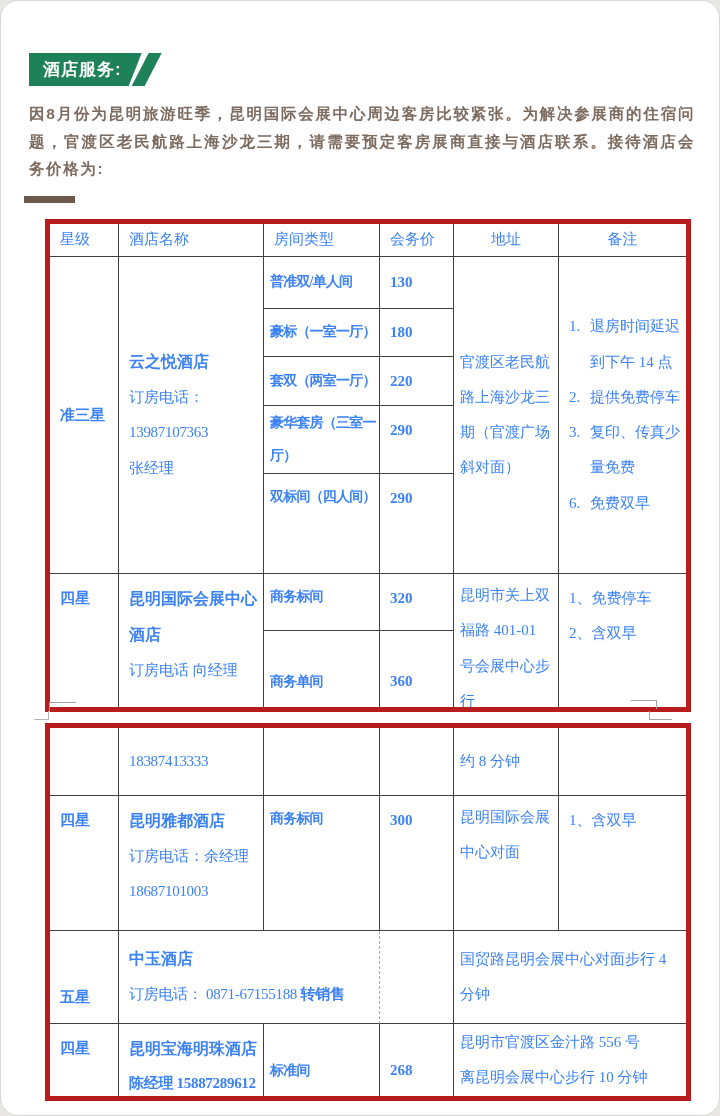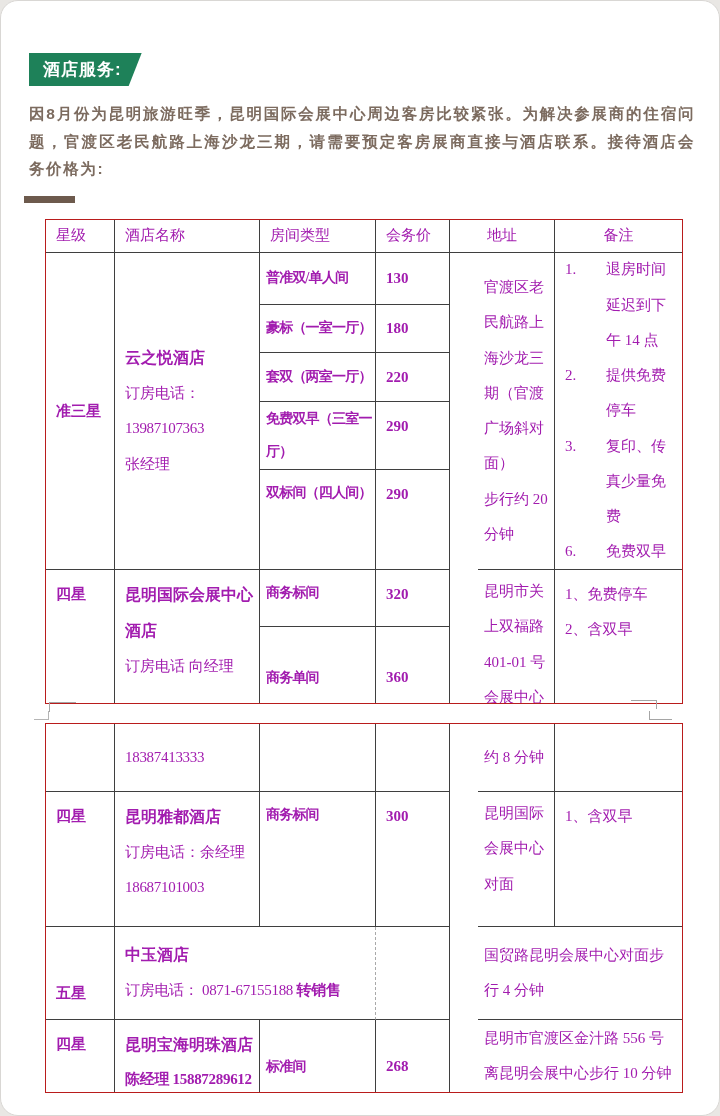--- a/index.html
+++ b/index.html
@@ -4,58 +4,58 @@
 <style>
   html,body{margin:0;padding:0;background:#e9e7e4;}
   .page{
     position:relative; width:718px; height:1114px; margin:0 auto;
     background:#ffffff; border:1px solid #d9d7d4; border-radius:18px;
     overflow:hidden;
     font-family:"Liberation Serif","DejaVu Serif",serif;
   }
   
   .badge{position:absolute; left:28px; top:52px; height:33px; display:flex;
-         font-family:"Liberation Sans","DejaVu Sans",sans-serif;flex-direction:column;}
+         font-family:"Liberation Sans","DejaVu Sans",sans-serif;}
   .badge-main{background:#1e8159; color:#fff; font-weight:bold; font-size:17px;
     line-height:33px; padding:0 20px 0 14px; letter-spacing:1px;
     clip-path:polygon(0 0,100% 0,calc(100% - 13px) 100%,0 100%);}
   .badge-tail{width:30px; height:33px; background:#1e8159; margin-left:-10px;
     clip-path:polygon(17px 0,30px 0,13px 100%,0 100%);}
   
   .intro{position:absolute; left:28px; top:99px; width:666px;
     font-family:"Liberation Sans","DejaVu Sans",sans-serif;
     font-size:15.5px; font-weight:600; color:#7c6b5f;
     line-height:27.5px; letter-spacing:1.6px; text-align:justify;}
   .brown-bar{position:absolute; left:23px; top:195px; width:51px; height:7px; background:#6d5a4d;}
   
-  .tbl{position:absolute; display:grid; border:1px solid #b91c1c; color:#a21caf;}
+  .tbl{position:absolute; display:grid; border:5px solid #b91c1c; color:#3b82f6;}
   #t1{left:44px; top:218px;
       grid-template-columns:69px 145px 116px 74px 105px 127px;
       grid-template-rows:33px 52px 48px 49px 68px 100px 57px 76px;}
   #t2{left:44px; top:722px;
       grid-template-columns:69px 145px 116px 74px 105px 127px;
       grid-template-rows:68px 135px 93px 72px;}
   .cell{border-right:1px solid #3f3f3f; border-bottom:1px solid #3f3f3f;
     display:flex; flex-direction:column; justify-content:center;
     padding:2px 4px 2px 10px; font-size:15px; line-height:2.3; overflow:hidden;}
   .er{border-right:none;} .eb{border-bottom:none;}
   .jt{justify-content:flex-start; padding-top:7px;}
   .jb{justify-content:flex-end; padding-bottom:9px;}
   .tc{text-align:center; padding-left:4px;}
   .hdr{line-height:1.3; justify-content:center;}
   .b{font-weight:bold;}
   .bignm{font-weight:bold; font-size:16px; line-height:2.25;}
   .sub{font-size:15px; line-height:2.35;}
   .phone{white-space:nowrap; letter-spacing:-0.3px;}
   .room{font-weight:bold; font-size:14px; letter-spacing:-0.8px; padding-left:6px; padding-right:2px;}
   .price{font-weight:bold; font-size:15px;}
-  .addr{font-size:15px; padding:4px 4px 4px 6px; line-height:2.35;margin-left:28px;}
+  .addr{font-size:15px; padding:4px 4px 4px 6px; line-height:2.35;}
   .note-item{display:flex; line-height:2.35; font-size:15px;}
   .note-num{width:21px; flex-shrink:0;}
-  .note-txt{flex:1;margin-left:20px;}
+  .note-txt{flex:1;}
   .dashr{border-right:1px dashed #a9a9a9;}
   
   .pbmark{position:absolute;}
   .pb1{left:48px; top:701px; width:26px; height:9px; border-top:1px solid #a5a5a5; border-left:1px solid #a5a5a5;}
   .pb2{left:630px; top:699px; width:25px; height:8px; border-top:1px solid #a5a5a5; border-right:1px solid #a5a5a5;}
   .pb3{left:648px; top:710px; width:22px; height:8px; border-bottom:1px solid #a5a5a5; border-left:1px solid #a5a5a5;}
   .pb4{left:33px; top:710px; width:14px; height:8px; border-bottom:1px solid #b5b5b5; border-right:1px solid #b5b5b5;}
 </style>
 </head>
 <body>
@@ -86,27 +86,26 @@
       <div class="sub">订房电话：</div>
       <div class="sub phone">13987107363</div>
       <div class="sub">张经理</div>
     </div>
     <div class="cell room" style="grid-area:2/3/3/4">普准双/单人间</div>
     <div class="cell price" style="grid-area:2/4/3/5">130</div>
     <div class="cell room" style="grid-area:3/3/4/4">豪标（一室一厅）</div>
     <div class="cell price" style="grid-area:3/4/4/5">180</div>
     <div class="cell room" style="grid-area:4/3/5/4">套双（两室一厅）</div>
     <div class="cell price" style="grid-area:4/4/5/5">220</div>
-    <div class="cell room" style="grid-area:5/3/6/4">免费双早（三室一厅）</div>
+    <div class="cell room" style="grid-area:5/3/6/4">豪华套房（三室一厅）</div>
     <div class="cell price jt" style="grid-area:5/4/6/5">290</div>
     <div class="cell room jt" style="grid-area:6/3/7/4">双标间（四人间）</div>
     <div class="cell price jt" style="grid-area:6/4/7/5">290</div>
     <div class="cell addr" style="grid-area:2/5/7/6">
       <div>官渡区老民航路上海沙龙三期（官渡广场斜对面）</div>
-      <div>步行约 20 分钟</div>
     </div>
     <div class="cell er" style="grid-area:2/6/7/7">
       <div class="note-item">
         <span class="note-num">1.</span>
         <span class="note-txt">退房时间延迟到下午 14 点</span>
       </div>
       <div class="note-item">
         <span class="note-num">2.</span>
         <span class="note-txt">提供免费停车</span>
       </div>

